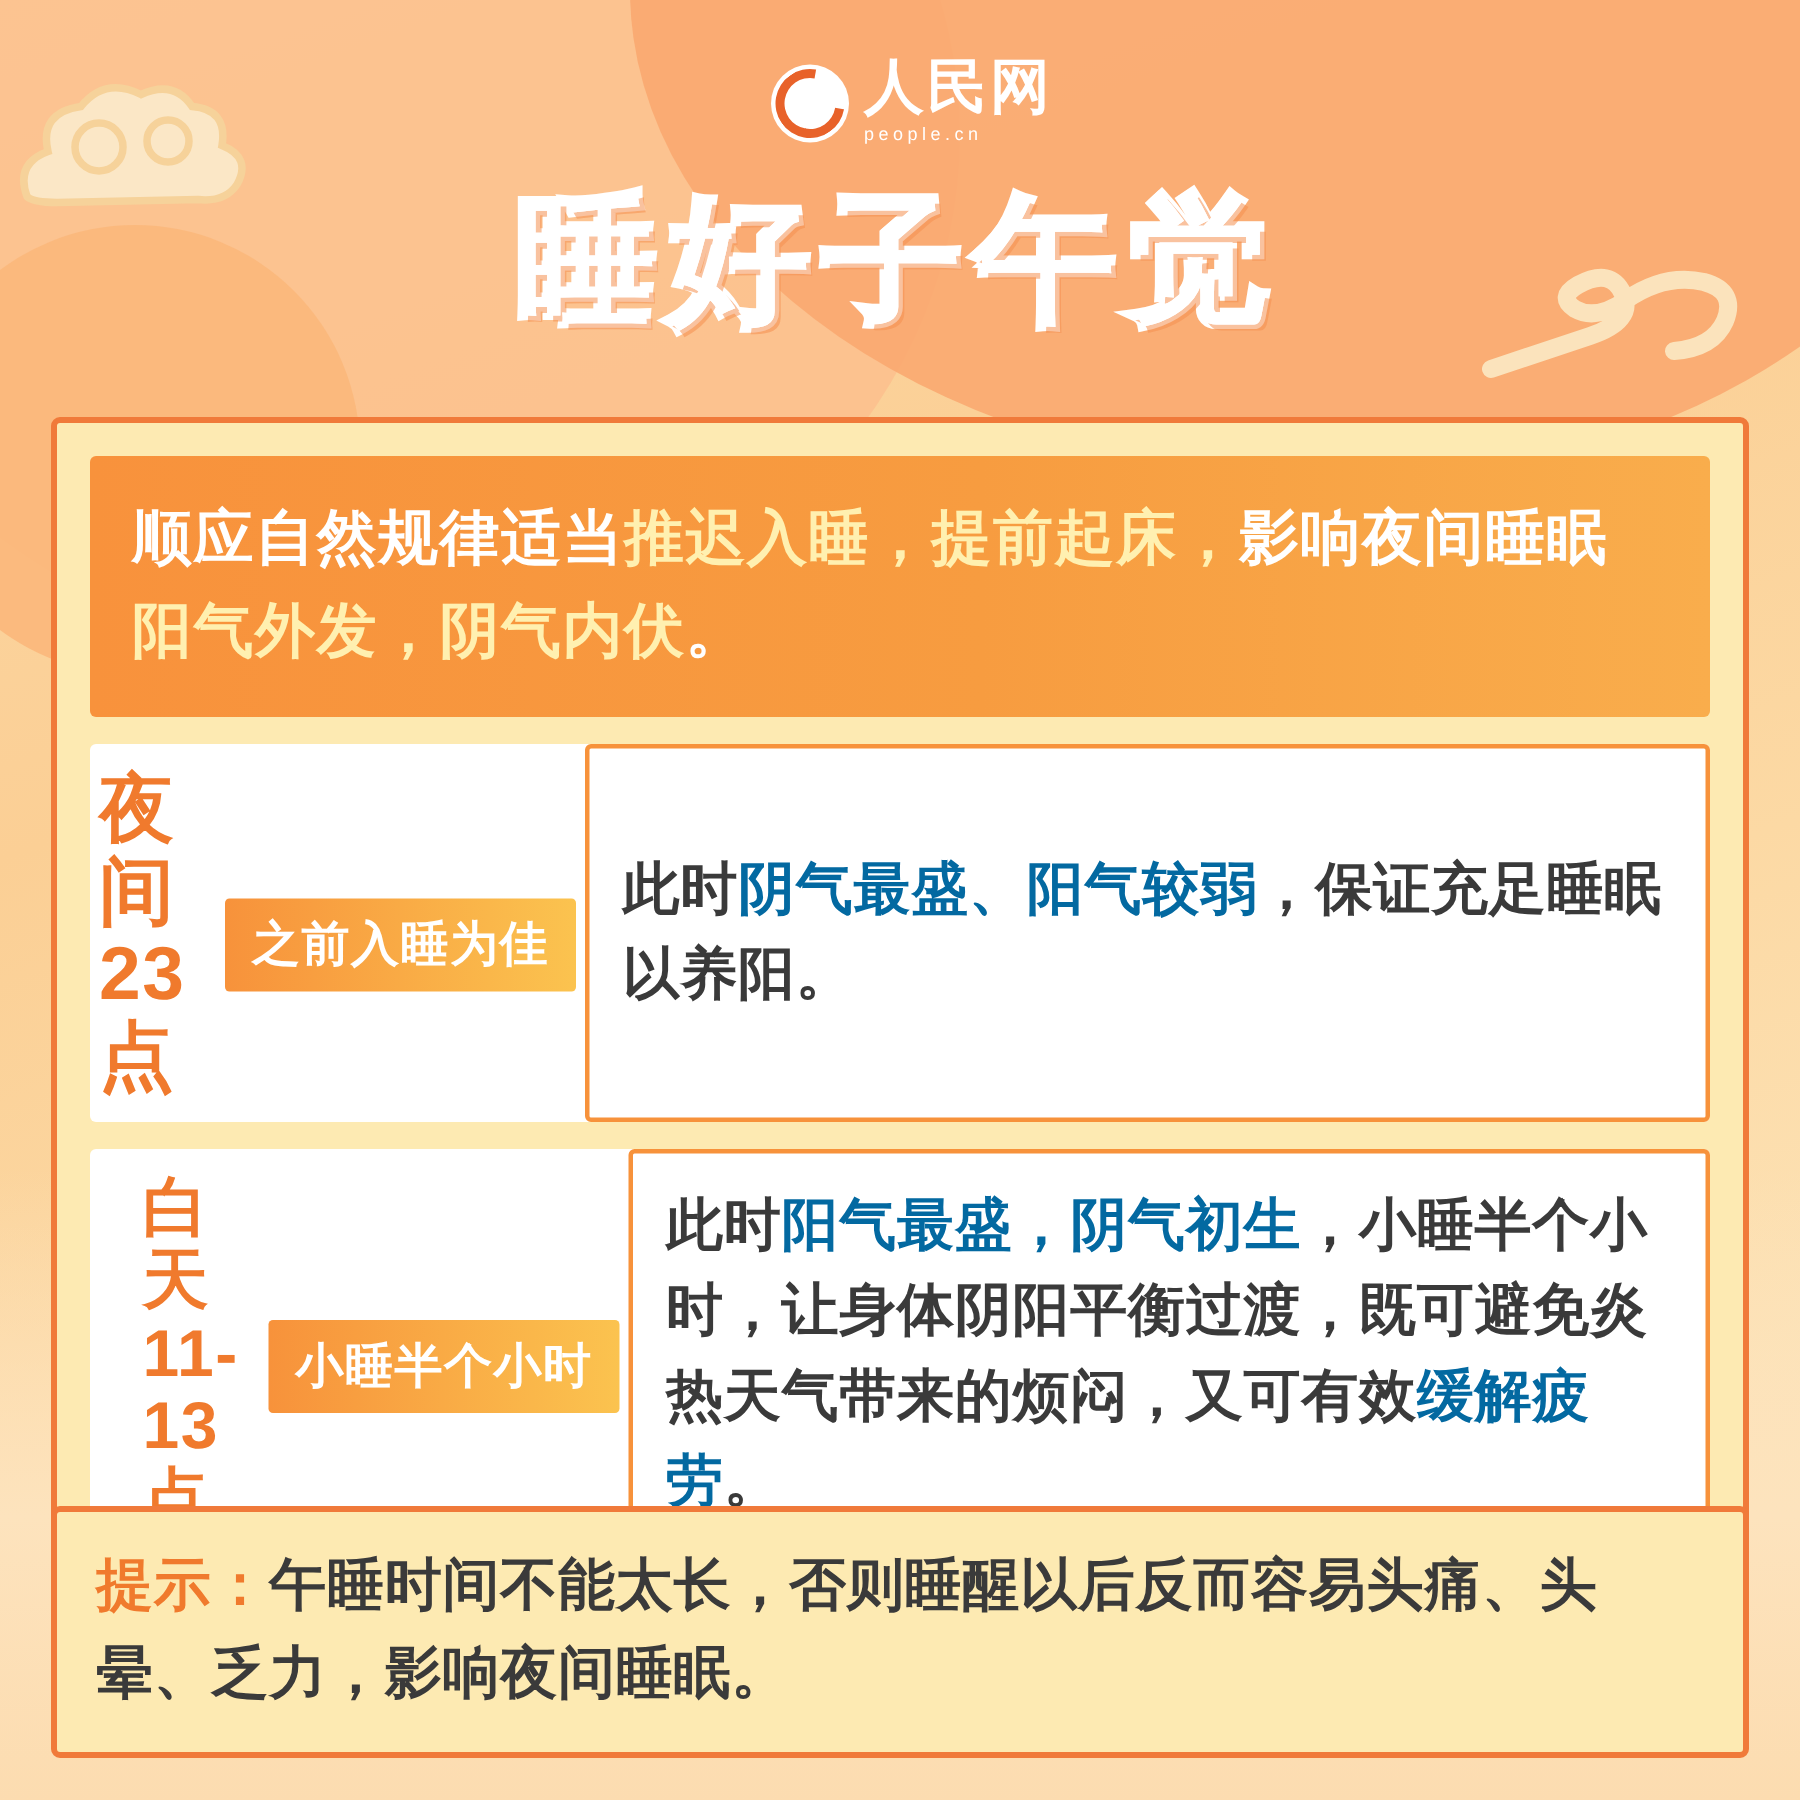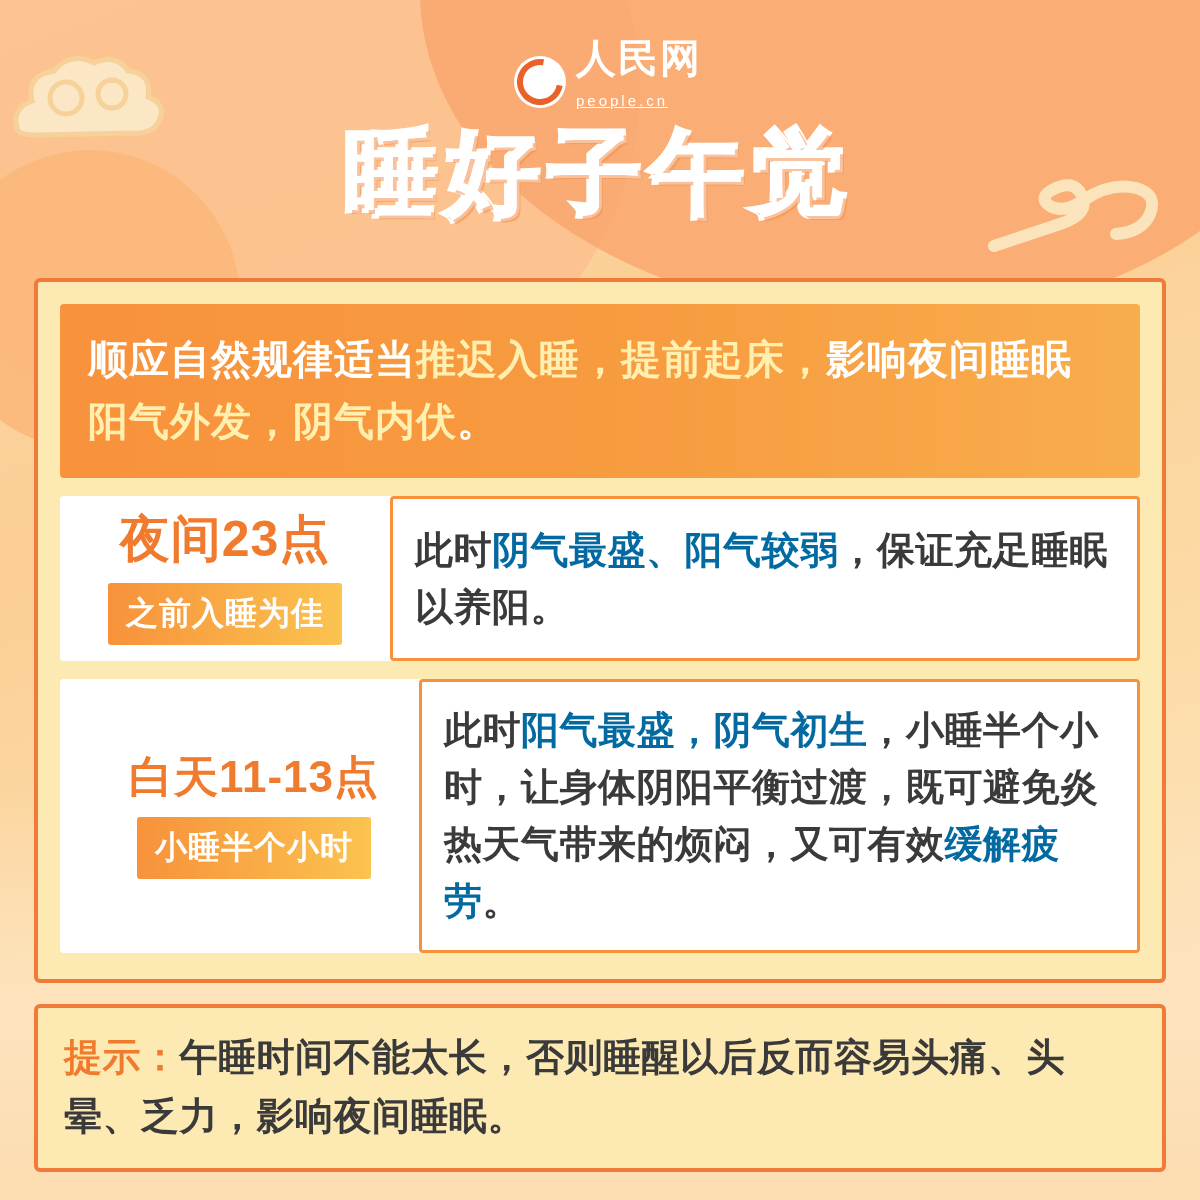--- a/index.html
+++ b/index.html
@@ -113,25 +113,24 @@
     align-items: flex-start;
     line-height: 1;
   }
   .logo-cn {
     font-size: 40px;
     font-weight: bold;
     color: #ffffff;
     letter-spacing: 2px;
   }
   .logo-en {
-    font-size: 15px;
+    font-size: 12px;
     color: #ffffff;
     letter-spacing: 3px;
-    margin-top: 15px;
-    text-decoration: underline;
+    margin-top: 5px;
   }
 
   
   .title {
     position: absolute;
     left: 0;
     right: 0;
     top: 112px;
     text-align: center;
     font-size: 92px;
@@ -182,21 +181,21 @@
     background: #ffffff;
     border-radius: 4px;
     margin-bottom: 18px;
   }
   .row:last-child { margin-bottom: 0; padding-left: 29px; }
 
   .row-left {
     width: 330px;
     flex: none;
     display: flex;
-    flex-direction: column;
+    flex-direction: row;
     align-items: center;
     justify-content: center;
     padding: 16px 6px;
     box-sizing: border-box;
   }
   .row-left-title {
     font-size: 50px;
     font-weight: bold;
     color: #f07a2d;
     letter-spacing: 1px;

